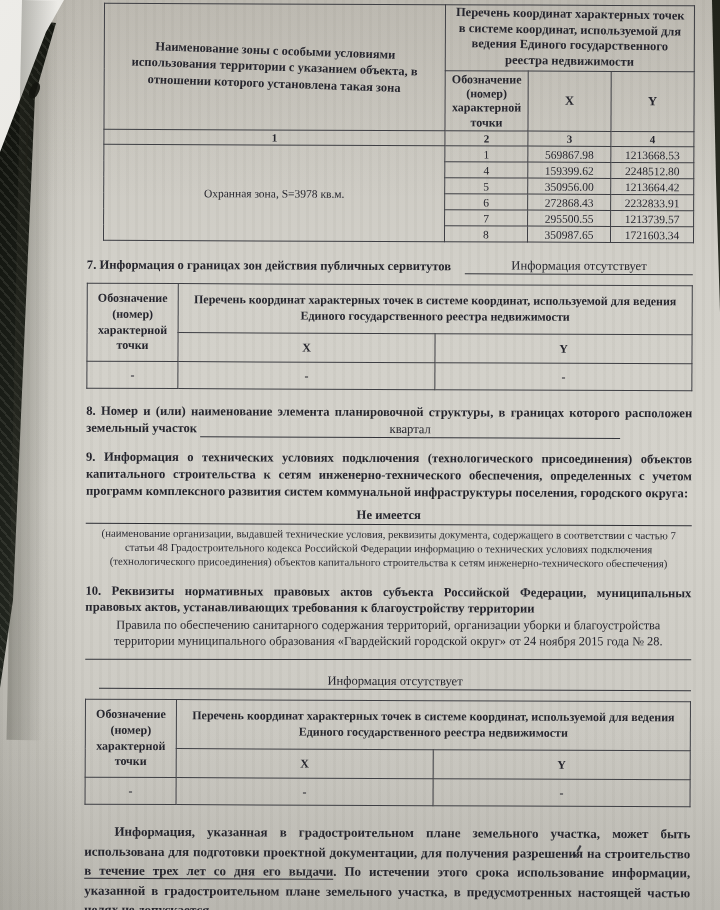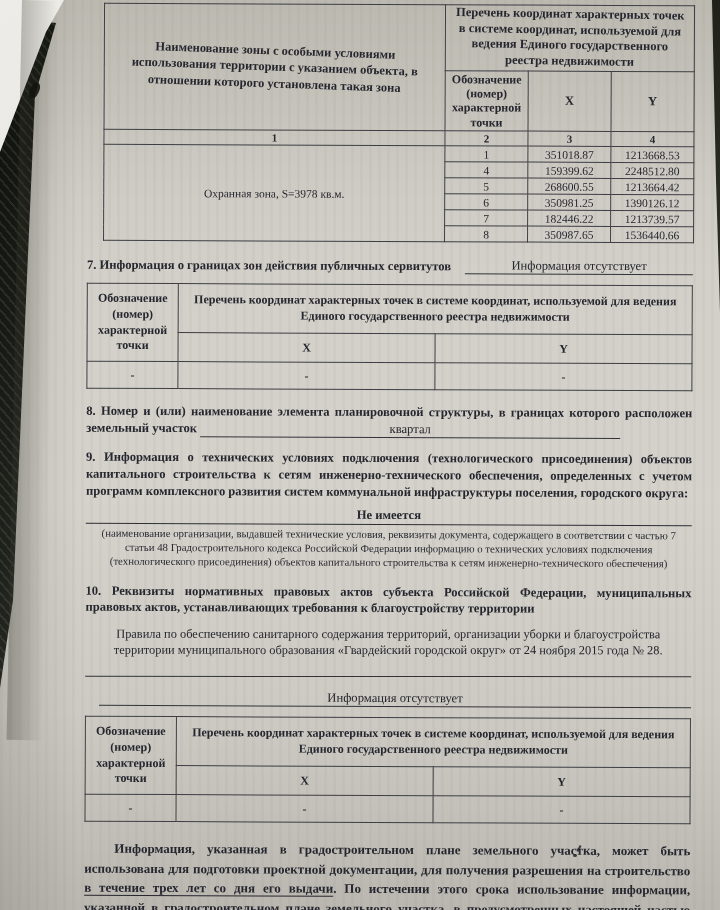--- a/index.html
+++ b/index.html
@@ -74,21 +74,21 @@
   .etable .yh{font-weight:bold;}
   .etable .dash{height:24px;font-size:12px;}
 
   .para{font-weight:bold;font-size:12.6px;line-height:1.32;text-align:justify;margin:0;}
   .flexline{display:flex;align-items:flex-end;font-size:12.6px;}
   .flexline .lbl{font-weight:bold;white-space:nowrap;}
   .fill-underline{flex:1;margin-left:14px;border-bottom:1.5px solid #33343a;text-align:center;font-weight:normal;padding-bottom:0;}
   .inline-underline{display:inline-block;border-bottom:1.5px solid #33343a;text-align:center;font-weight:normal;}
   .center-rule{border-bottom:1.6px solid #2e2f35;text-align:center;font-weight:bold;font-size:12.6px;padding-bottom:1px;}
   .small-note{font-weight:normal;font-size:10.8px;line-height:1.28;text-align:center;margin-top:3px;color:#2b2b33;}
-  .act-ref{font-weight:normal;font-size:12.4px;line-height:1.3;text-align:center;margin-top:9px;border-bottom:1.5px solid #33343a;padding-bottom:18px;transform:rotate(-.2deg);}
+  .act-ref{font-weight:normal;font-size:12.4px;line-height:1.3;text-align:center;border-bottom:1.5px solid #33343a;padding-bottom:10px;transform:rotate(-.2deg);}
   .closing{font-weight:bold;font-size:13px;line-height:1.5;text-align:justify;text-indent:30px;margin-top:17px;}
   .closing .u{border-bottom:1.7px solid #26262e;}
   .mt12{margin-top:12px;} .mt14{margin-top:14px;} .mt8{margin-top:8px;} .mt16{margin-top:16px;}
 </style>
 </head>
 <body>
 
 <div class="texture"></div>
 <div class="desk-wedge"></div>
 <div class="desk-sliver"></div>
@@ -117,47 +117,47 @@
       </tr>
       <tr class="numrow">
         <td>1</td>
         <td>2</td>
         <td>3</td>
         <td>4</td>
       </tr>
       <tr class="datarow">
         <td class="zone-cell" rowspan="6">Охранная зона, S=3978 кв.м.</td>
         <td>1</td>
-        <td>351018.87</td>
+        <td>569867.98</td>
         <td>1213668.53</td>
       </tr>
       <tr class="datarow">
         <td>4</td>
         <td>159399.62</td>
         <td>2248512.80</td>
       </tr>
       <tr class="datarow">
         <td>5</td>
-        <td>268600.55</td>
+        <td>350956.00</td>
         <td>1213664.42</td>
       </tr>
       <tr class="datarow">
         <td>6</td>
-        <td>350981.25</td>
-        <td>1390126.12</td>
+        <td>272868.43</td>
+        <td>2232833.91</td>
       </tr>
       <tr class="datarow">
         <td>7</td>
-        <td>182446.22</td>
+        <td>295500.55</td>
         <td>1213739.57</td>
       </tr>
       <tr class="datarow">
         <td>8</td>
         <td>350987.65</td>
-        <td>1536440.66</td>
+        <td>1721603.34</td>
       </tr>
     </tbody>
       </table>
   </div>
 
   <div class="flexline mt16">
     <span class="lbl">7. Информация о границах зон действия публичных сервитутов</span>
     <span class="fill-underline">Информация отсутствует</span>
   </div>
 

